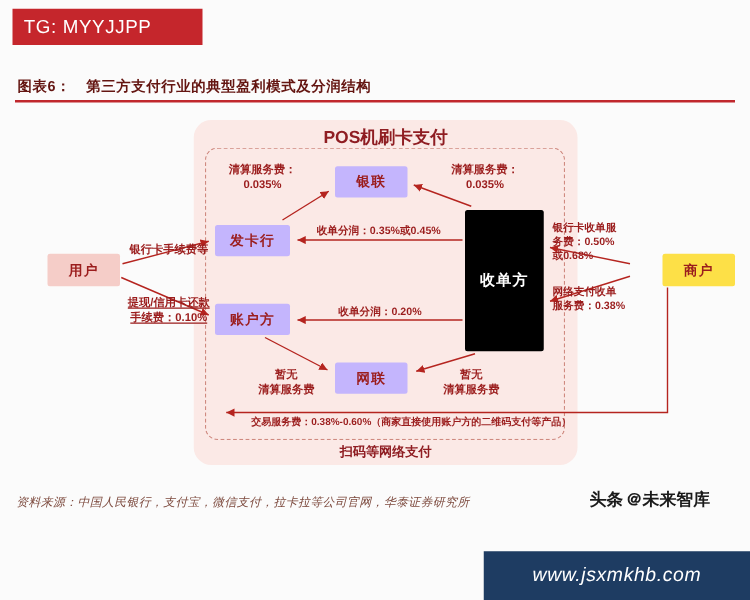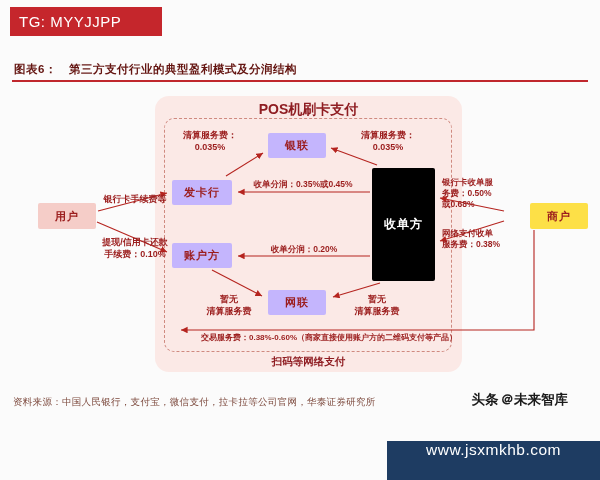--- a/index.html
+++ b/index.html
@@ -59,45 +59,45 @@
   .node-merchant  { left:506px; top:203px; width:58px; height:26px; background:#fde047;margin-left:24px; }
 
   .edge-label {
     position:absolute; color:#9b1d1d; font-size:9px; font-weight:bold;
     text-align:center; line-height:1.3;
   }
   .lbl-clearing-left  { left:170px; top:130px; width:80px; }
   .lbl-clearing-right { left:348px; top:130px; width:80px; }
   .lbl-share-issuer   { left:236px; top:179px; width:134px; font-size:8.5px; }
   .lbl-bank-card-fee  { left:96px;  top:170px; width:78px;margin-top:24px; }
-  .lbl-withdraw       { left:92px;  top:237px; width:86px; }
+  .lbl-withdraw       { left:92px;  top:237px; width:86px;text-decoration:underline; }
   .lbl-share-account  { left:252px; top:244px; width:104px; font-size:8.5px; }
   .lbl-nocl-left      { left:198px; top:294px; width:62px; }
   .lbl-nocl-right     { left:346px; top:294px; width:62px; }
   .lbl-m-card         { left:442px; top:177px; width:64px; text-align:left; font-size:8.5px; }
   .lbl-m-net          { left:442px; top:228px; width:66px; text-align:left; font-size:8.5px; }
   .lbl-trans          { left:198px; top:333px; width:262px; font-size:8px; font-weight:bold; }
 
   .arrows { position:absolute; left:0; top:0; pointer-events:none; }
 
   .footer-source {
     position:absolute; left:13px; top:396px;
-    font-family:"Liberation Serif","DejaVu Serif",serif; 
+    font-family:"Liberation Serif","DejaVu Serif",serif; font-style:italic;
     font-size:9.5px; color:#7d4a3e; letter-spacing:0.3px;
   }
   .watermark {
     position:absolute; right:32px; top:391px;
     font-size:13.5px; color:#1a1a1a; font-weight:600;
   }
   .watermark b { font-weight:800; margin-right:2px; }
 
   .site-banner {
     position:absolute; left:387px; top:441px; width:213px; height:39px;
     background:#1e3c62; color:#ffffff; font-size:15.5px;
-    display:flex; justify-content:center; letter-spacing:0.5px;
+    display:flex; align-items:center; justify-content:center; letter-spacing:0.5px;font-style:italic;
   }
 </style>
 </head>
 <body>
 
 <div class="page">
 
   <div class="tg-banner">
     <span>TG: MYYJJPP</span>
   </div>

